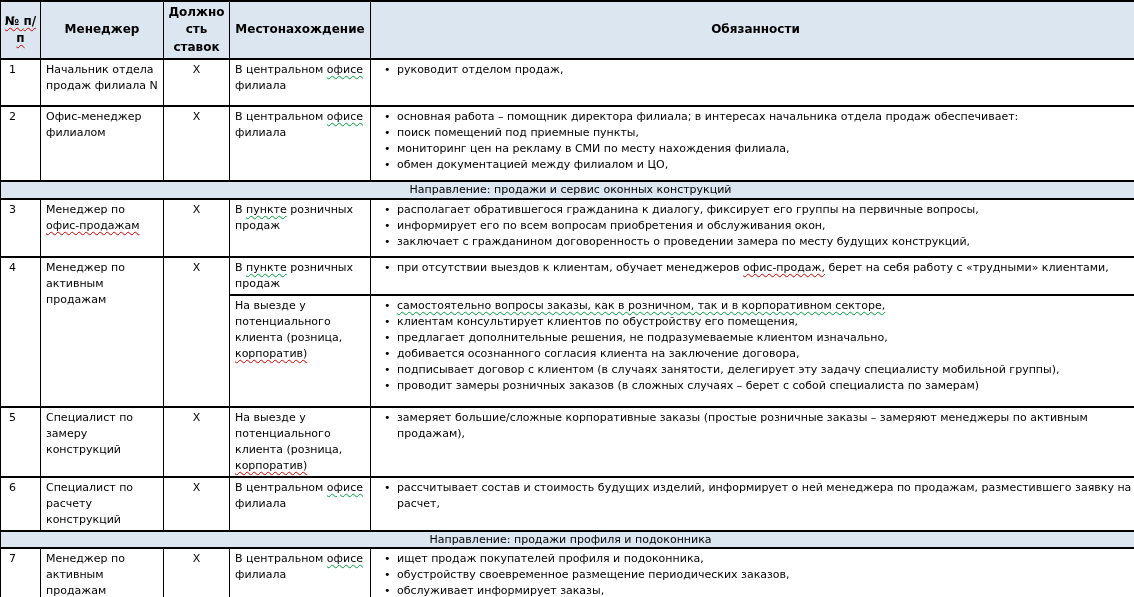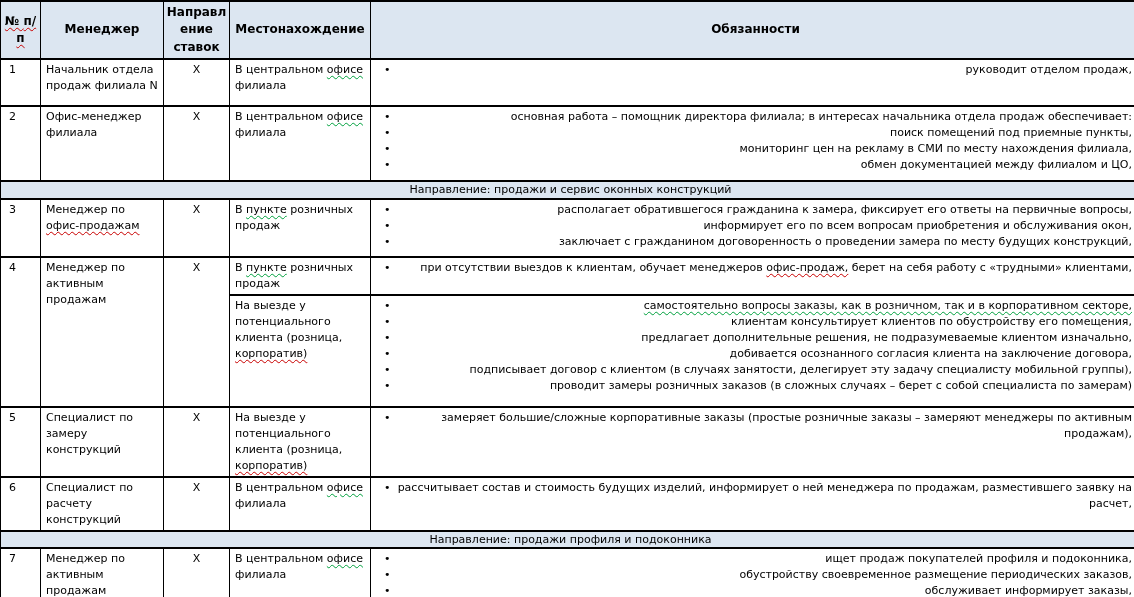--- a/index.html
+++ b/index.html
@@ -34,21 +34,21 @@
     overflow-wrap:anywhere;
   }
   tr.sec-row td{
     background:var(--header-bg);
     text-align:center;vertical-align:middle;
     padding:0 4px;font-size:11px;
   }
   td.c-num{padding-left:8px;}
   td.c-rates{text-align:center;}
   td.c-duties{padding:2px 8px 2px 2px;}
-  .duty{position:relative;padding-left:24px;text-align:right;}
+  .duty{position:relative;padding-left:24px;}
   .duty::before{content:"\2022";position:absolute;left:11px;top:0;}
   .u-r{text-decoration:underline wavy var(--squiggle-red) 1px;text-underline-offset:2px;}
   .u-g{text-decoration:underline wavy var(--squiggle-green) 1px;text-underline-offset:2px;}
   tr.h-head{height:50px;}
   tr.h-r1{height:47px;}
   tr.h-r2{height:75px;}
   tr.h-sec1{height:16px;}
   tr.h-r3{height:58px;}
   tr.h-r4a{height:31px;}
   tr.h-r4b{height:112px;}
@@ -65,57 +65,57 @@
     <col style="width:40px">
       <col style="width:123px">
       <col style="width:66px">
       <col style="width:141px">
       <col style="width:770px">
   </colgroup>
   <thead>
     <tr class="h-head">
       <th class="c-num"><span class="u-r">№ </span><span class="u-r">п/п</span></th>
       <th>Менеджер</th>
-      <th>Направление ставок</th>
+      <th>Должность ставок</th>
       <th>Местонахождение</th>
       <th>Обязанности</th>
     </tr>
   </thead>
   <tbody>
     <tr class="h-r1">
       <td class="c-num">1</td>
       <td class="c-pos"><span>Начальник отдела продаж филиала N</span></td>
       <td class="c-rates">X</td>
       <td class="c-loc"><span>В центральном </span><span class="u-g">офисе</span><span> филиала</span></td>
       <td class="c-duties">
           <div class="duty"><span>руководит отделом продаж,</span></div>
         </td>
     </tr>
     <tr class="h-r2">
       <td class="c-num">2</td>
-      <td class="c-pos"><span>Офис-менеджер филиала</span></td>
+      <td class="c-pos"><span>Офис-менеджер филиалом</span></td>
       <td class="c-rates">X</td>
       <td class="c-loc"><span>В центральном </span><span class="u-g">офисе</span><span> филиала</span></td>
       <td class="c-duties">
           <div class="duty"><span>основная работа – помощник директора филиала; в интересах начальника отдела продаж обеспечивает:</span></div>
           <div class="duty"><span>поиск помещений под приемные пункты,</span></div>
           <div class="duty"><span>мониторинг цен на рекламу в СМИ по месту нахождения филиала,</span></div>
           <div class="duty"><span>обмен документацией между филиалом и ЦО,</span></div>
         </td>
     </tr>
     <tr class="sec-row h-sec1">
       <td colspan="5">Направление: продажи и сервис оконных конструкций</td>
     </tr>
     <tr class="h-r3">
       <td class="c-num">3</td>
       <td class="c-pos"><span>Менеджер по </span><span class="u-r">офис-продажам</span></td>
       <td class="c-rates">X</td>
       <td class="c-loc"><span>В </span><span class="u-g">пункте</span><span> розничных продаж</span></td>
       <td class="c-duties">
-          <div class="duty"><span>располагает обратившегося гражданина к замера, фиксирует его ответы на первичные вопросы,</span></div>
+          <div class="duty"><span>располагает обратившегося гражданина к диалогу, фиксирует его группы на первичные вопросы,</span></div>
           <div class="duty"><span>информирует его по всем вопросам приобретения и обслуживания окон,</span></div>
           <div class="duty"><span>заключает с гражданином договоренность о проведении замера по месту будущих конструкций,</span></div>
         </td>
     </tr>
     <tr class="h-r4a">
       <td class="c-num" rowspan="2">4</td>
       <td class="c-pos" rowspan="2"><span>Менеджер по активным продажам</span></td>
       <td class="c-rates" rowspan="2">X</td>
       <td class="c-loc"><span>В </span><span class="u-g">пункте</span><span> розничных продаж</span></td>
       <td class="c-duties">

